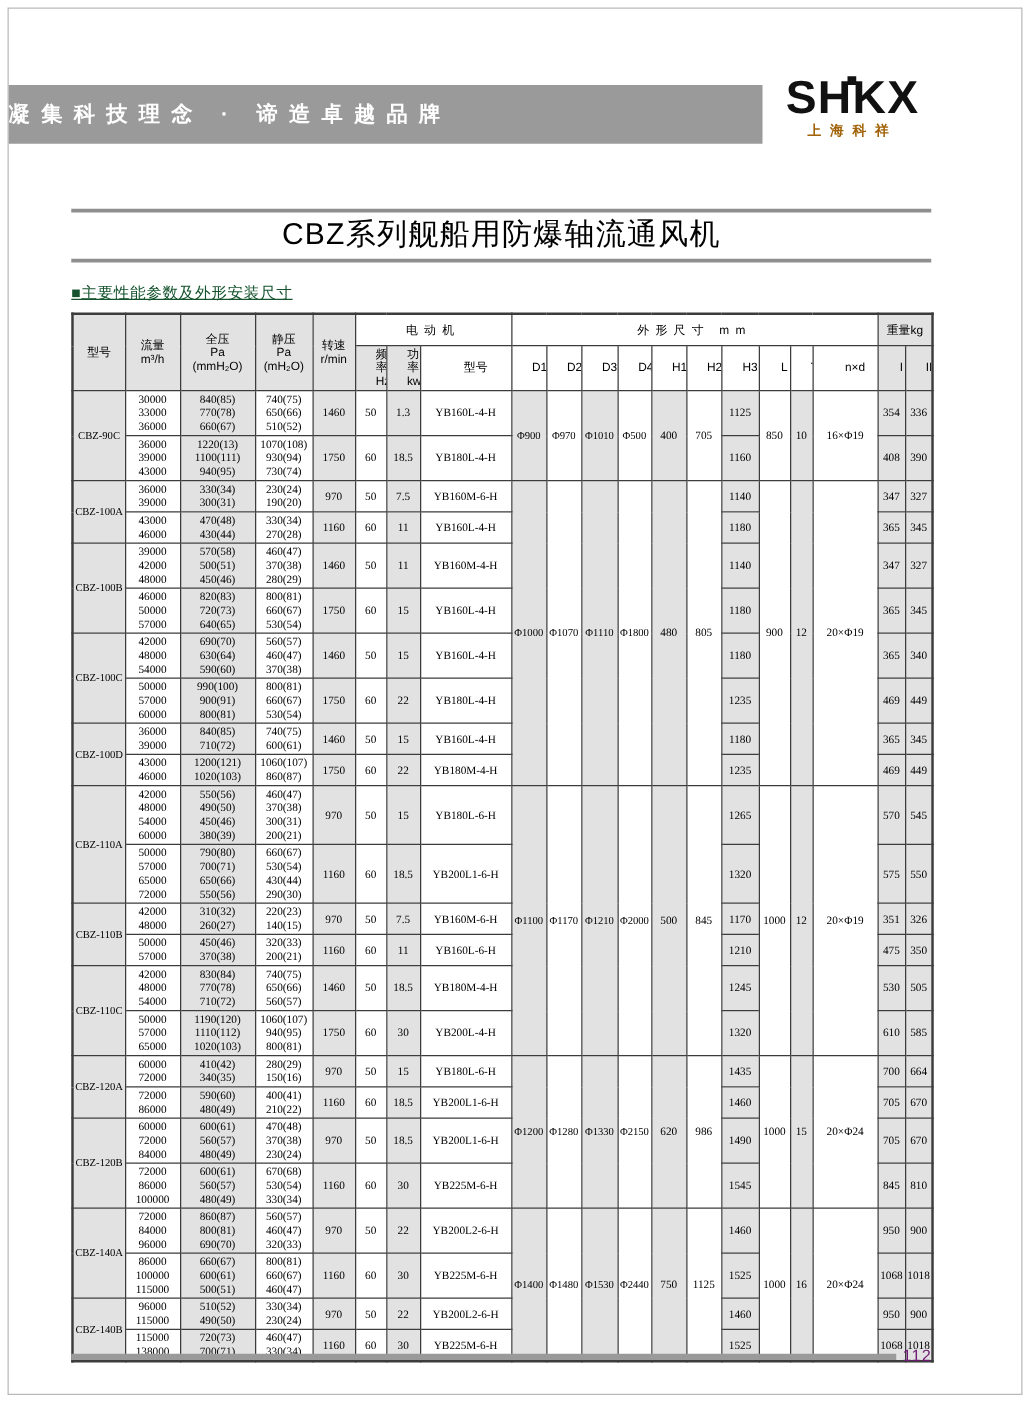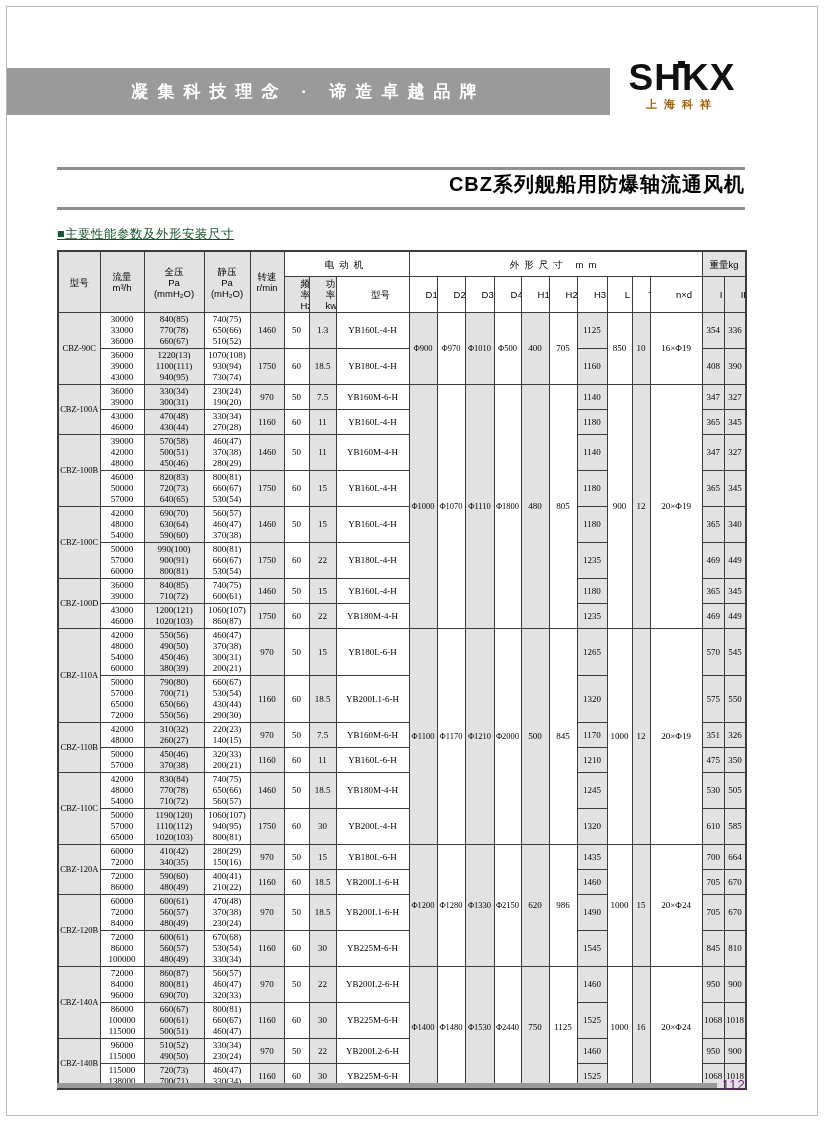--- a/index.html
+++ b/index.html
@@ -7,40 +7,40 @@
     width:824px; height:1122px; position:relative; background:#ffffff;
     font-family:"Liberation Sans", sans-serif; color:#1a1a1a; overflow:hidden;
   }
   .page-frame {
     position:absolute; left:6px; top:6px; width:810px; height:1108px;
     border:1px solid #b9b9b9; pointer-events:none;
   }
   
   .banner {
     position:absolute; left:7px; top:68px; width:603px; height:47px;
-    background:#9a9a9a; display:flex; align-items:center; justify-content:center;
+    background:#9a9a9a; display:flex; align-items:center; 
   }
   .banner-text {
     color:#ffffff; font-weight:bold; font-size:17px; letter-spacing:9px; white-space:nowrap;
   }
   
   .logo { position:absolute; left:616px; top:60px; width:132px; text-align:center; }
   .logo-main {
     font-weight:bold; font-size:37px; line-height:36px; letter-spacing:1px; color:#111;
     position:relative; font-family:"Liberation Sans",sans-serif;
   }
   .logo-dot { position:absolute; left:62px; top:1px; width:7px; height:7px; background:#111; }
   .logo-sub { font-weight:bold; font-size:11px; letter-spacing:7px; color:#a16207; margin-top:1px; white-space:nowrap; }
   
   .title-rule { position:absolute; left:57px; width:688px; height:3px; background:#8f8f8f; }
   .rule-top { top:167px; }
   .rule-bottom { top:207px; }
   .page-title {
-    position:absolute; left:57px; top:171px; width:688px; text-align:right;
-    font-size:20px; font-weight:bold; letter-spacing:1px; color:#000;
+    position:absolute; left:57px; top:171px; width:688px; text-align:center;
+    font-size:24px; font-weight:normal; letter-spacing:1px; color:#000;
   }
   .section-label {
     position:absolute; left:57px; top:226px; font-size:12.5px; color:#14532d; letter-spacing:0.5px;text-decoration:underline;
   }
   
   .tbl-wrap { position:absolute; left:57px; top:250px; width:688px; }
   table.perf {
     border-collapse:collapse; table-layout:fixed; width:688px;
     font-family:"Liberation Serif", serif; font-size:9px; color:#000;
   }

